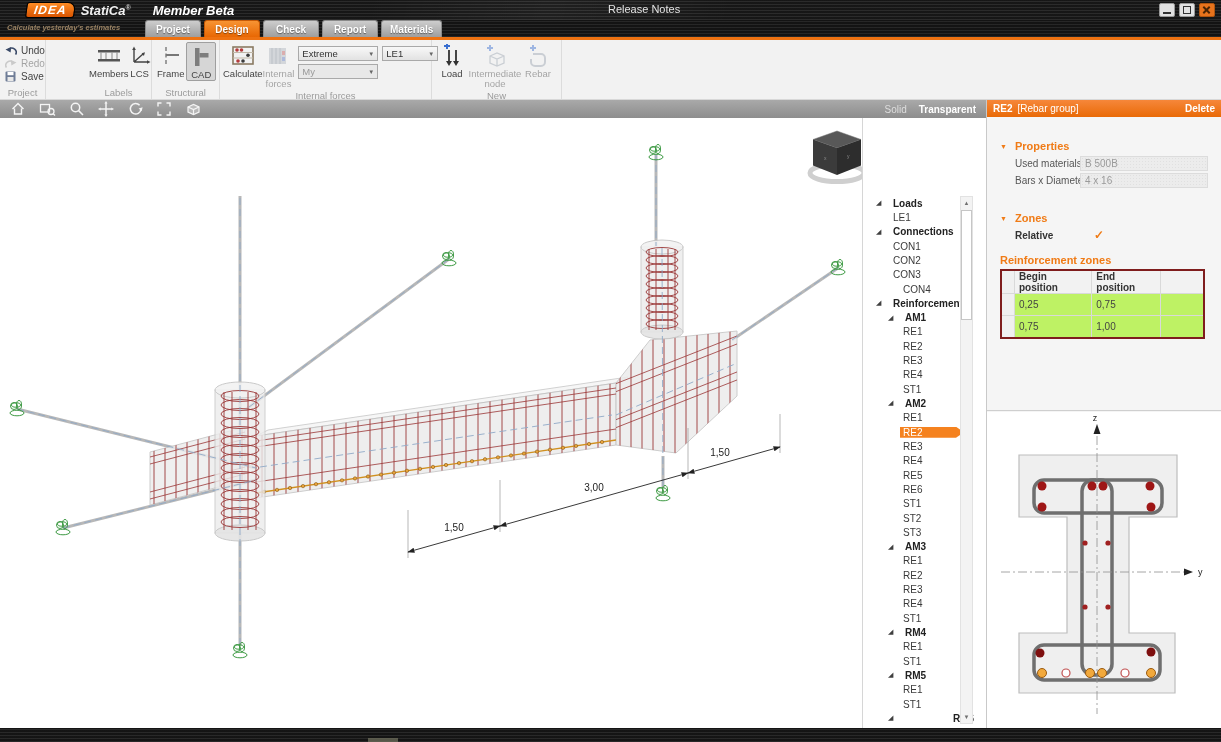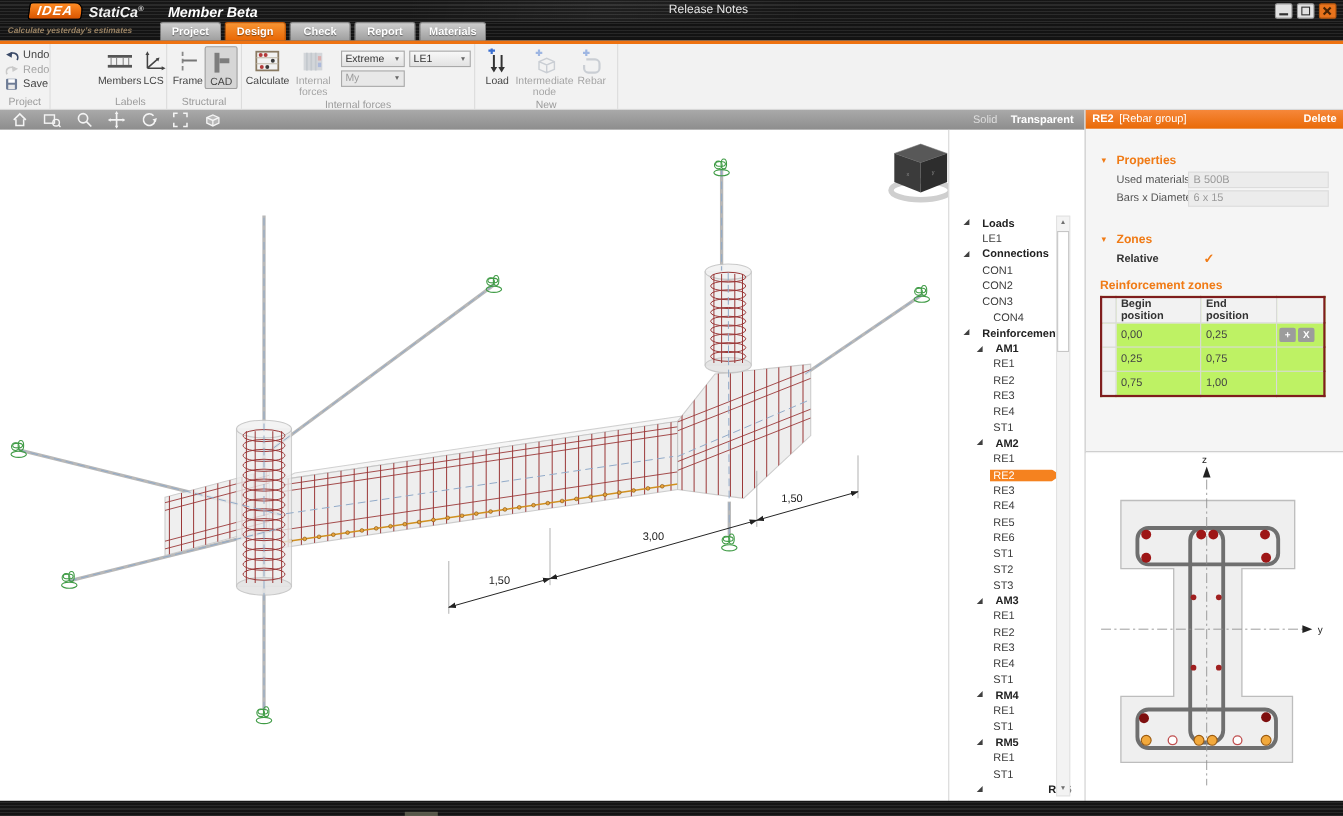--- a/index.html
+++ b/index.html
@@ -42,21 +42,21 @@
   .rlabel{height:13px;line-height:13px;text-align:center;color:#9b9b9b;font-size:9.5px;}
   .rbtn{width:42px;display:flex;flex-direction:column;align-items:center;gap:1px;font-size:9.5px;color:#444;text-align:center;line-height:10px;padding-top:2px;}
   .rbtn .ric{height:24px;display:flex;align-items:center;justify-content:center;}
   .rbtn.pressed{background:#d6d6d6;border:1px solid #9f9f9f;border-radius:2px;box-sizing:border-box;}
   .rbtn.disabled{opacity:.45;}
   .smallcol{display:flex;flex-direction:column;gap:2px;padding:3px 2px;}
   .sbtn{display:flex;align-items:center;gap:4px;font-size:10px;color:#444;}
   .sbtn.disabled{opacity:.45;}
   .dd-stack{display:flex;flex-direction:column;gap:3px;margin-left:4px;padding-top:4px;}
   .dd-row{display:flex;gap:4px;}
-  .dd{width:58px;height:15px;background:linear-gradient(#f8f8f8,#e2e2e2);border:1px solid #a9a9a9;font-size:9.5px;color:#333;
+  .dd{width:80px;height:15px;background:linear-gradient(#f8f8f8,#e2e2e2);border:1px solid #a9a9a9;font-size:9.5px;color:#333;
     display:flex;align-items:center;padding:0 3px;box-sizing:border-box;}
   .dd .caret{margin-left:auto;font-size:6px;color:#666;}
   .dd.disabled{color:#9a9a9a;background:#e8e8e8;}
 
   
   .vptoolbar{position:absolute;left:0;top:100px;width:986px;height:18px;background:linear-gradient(#a9a9a9,#8d8d8d);
     display:flex;align-items:center;gap:13px;padding-left:10px;box-sizing:border-box;}
   .vpt-ic{display:flex;align-items:center;}
   .vpt-right{margin-left:auto;margin-right:10px;display:flex;gap:12px;font-size:10px;}
   .vpt-solid{color:#dedede;} .vpt-transp{color:#fff;font-weight:bold;}
@@ -740,21 +740,21 @@
     <div class="sec-title">
       <span class="tri">▼</span>
       <span class="ttl">Properties</span>
     </div>
     <div class="prop-row">
       <span class="plabel">Used materials</span>
       <span class="pfield">B 500B</span>
     </div>
     <div class="prop-row">
       <span class="plabel">Bars x Diameter [mm]</span>
-      <span class="pfield">6 x 15</span>
+      <span class="pfield">4 x 16</span>
     </div>
 
     <div class="sec-title">
       <span class="tri">▼</span>
       <span class="ttl">Zones</span>
     </div>
     <div class="prop-row">
       <span class="plabel" style="font-weight:bold;color:#333;">Relative</span>
       <span class="check">✓</span>
     </div>
@@ -763,26 +763,20 @@
     <table class="zones">
       <thead>
         <tr>
           <th class="rowhdr"></th>
           <th>Begin position</th>
           <th>End position</th>
           <th class="act"></th>
         </tr>
       </thead>
       <tbody>
-          <tr>
-            <td class="rowhdr"></td>
-            <td>0,00</td>
-            <td>0,25</td>
-            <td class="act"><span class="cellbtn">+</span><span class="cellbtn">X</span></td>
-          </tr>
           <tr>
             <td class="rowhdr"></td>
             <td>0,25</td>
             <td>0,75</td>
             <td class="act"></td>
           </tr>
           <tr>
             <td class="rowhdr"></td>
             <td>0,75</td>
             <td>1,00</td>

